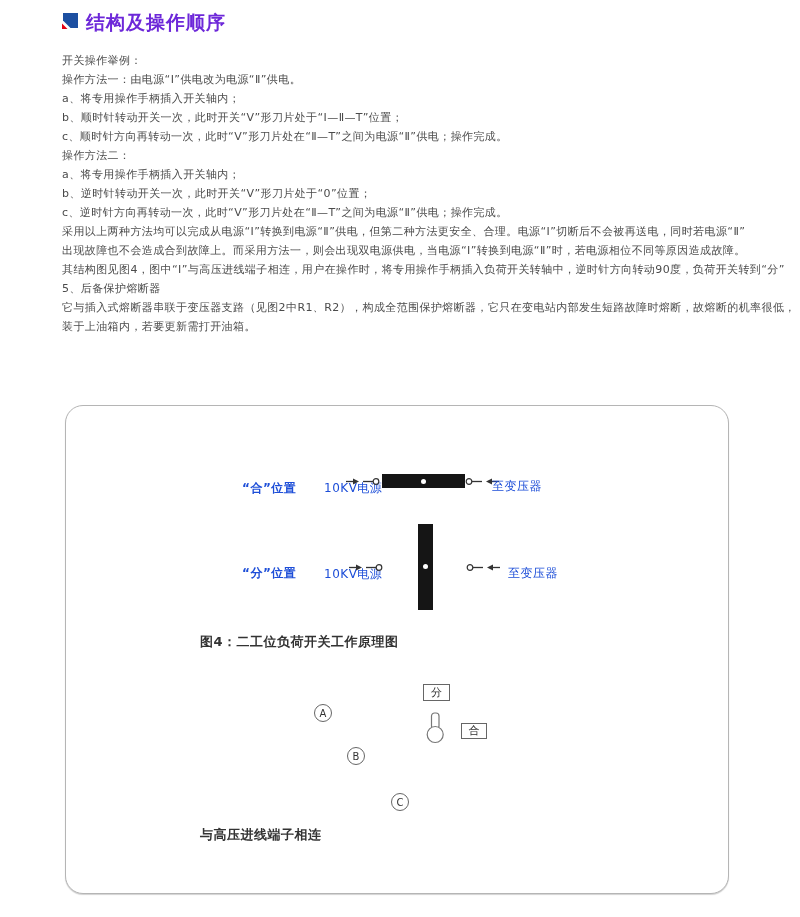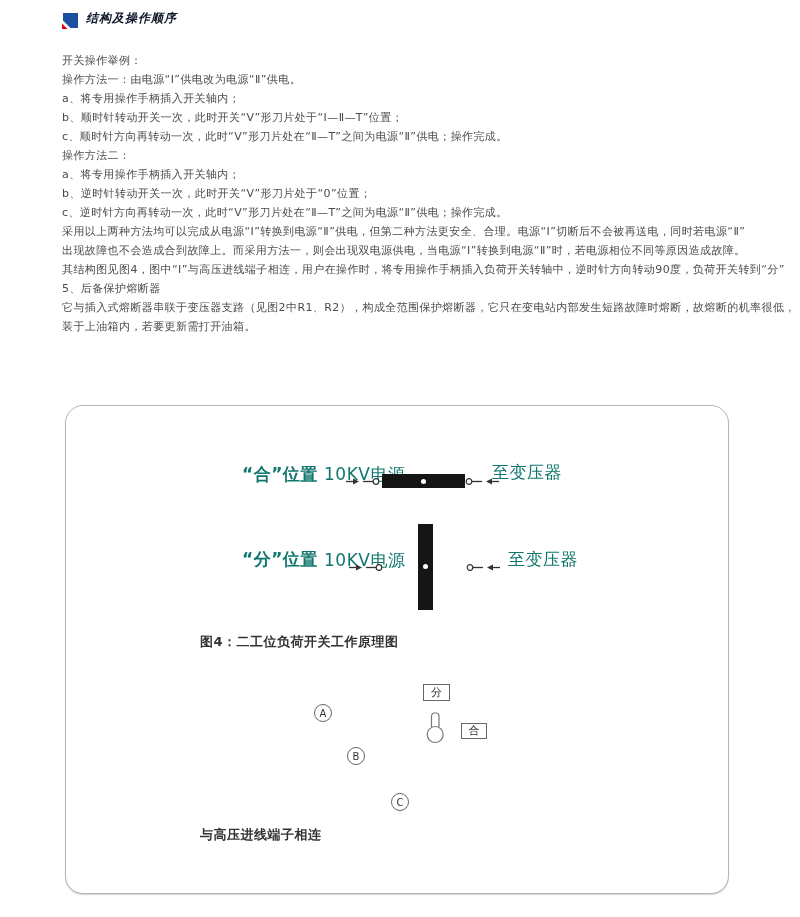--- a/index.html
+++ b/index.html
@@ -6,38 +6,37 @@
   html,body { background:#ffffff; }
   body { font-family:"DejaVu Sans", sans-serif; }
   .page {
     position:relative; width:800px; height:917px; background:#ffffff;
     overflow:hidden; margin:0 auto;
   }
   
   .hdr-icon { position:absolute; left:62px; top:13px; width:16px; height:16px; }
   .hdr-title {
     position:absolute; left:86px; top:10px;
-    font-size:12px; font-weight:bold; color:#0f172a; letter-spacing:1px;
+    font-size:19px; font-weight:bold; color:#6d28d9; letter-spacing:1px;
     white-space:nowrap;
-    font-style:italic;
   }
   
   .body-text { position:absolute; left:62px; top:51px; width:690px; }
   .body-text .line {
     height:19px; line-height:19px; font-size:11px; color:#4b4b4b;
     letter-spacing:0.4px; white-space:nowrap;
   }
   
   .fig-box {
     position:absolute; left:65px; top:405px; width:664px; height:489px;
     border:1px solid #b5b5b5; border-radius:18px; background:#fff;
     box-shadow:0 1px 1px rgba(0,0,0,0.18);
   }
   .abs { position:absolute; }
-  .dlabel { font-size:17px; color:#0f766e; white-space:nowrap; letter-spacing:0.5px; }
+  .dlabel { font-size:12px; color:#1d4ed8; white-space:nowrap; letter-spacing:0.5px;margin-top:17px; }
   .bar-h { position:absolute; left:382px; top:474px; width:83px; height:14px; background:#151515; }
   .bar-v { position:absolute; left:418px; top:524px; width:15px; height:86px; background:#151515; }
   .bar-dot { position:absolute; width:5px; height:5px; border-radius:50%; background:#ffffff; }
   .cap {
     position:absolute; width:400px; left:200px;
     font-size:13px; font-weight:bold; color:#333; letter-spacing:0.5px; white-space:nowrap;
   }
   .mini-box {
     position:absolute; border:1px solid #666; color:#333; background:#fff;
     font-size:11px; text-align:center;

